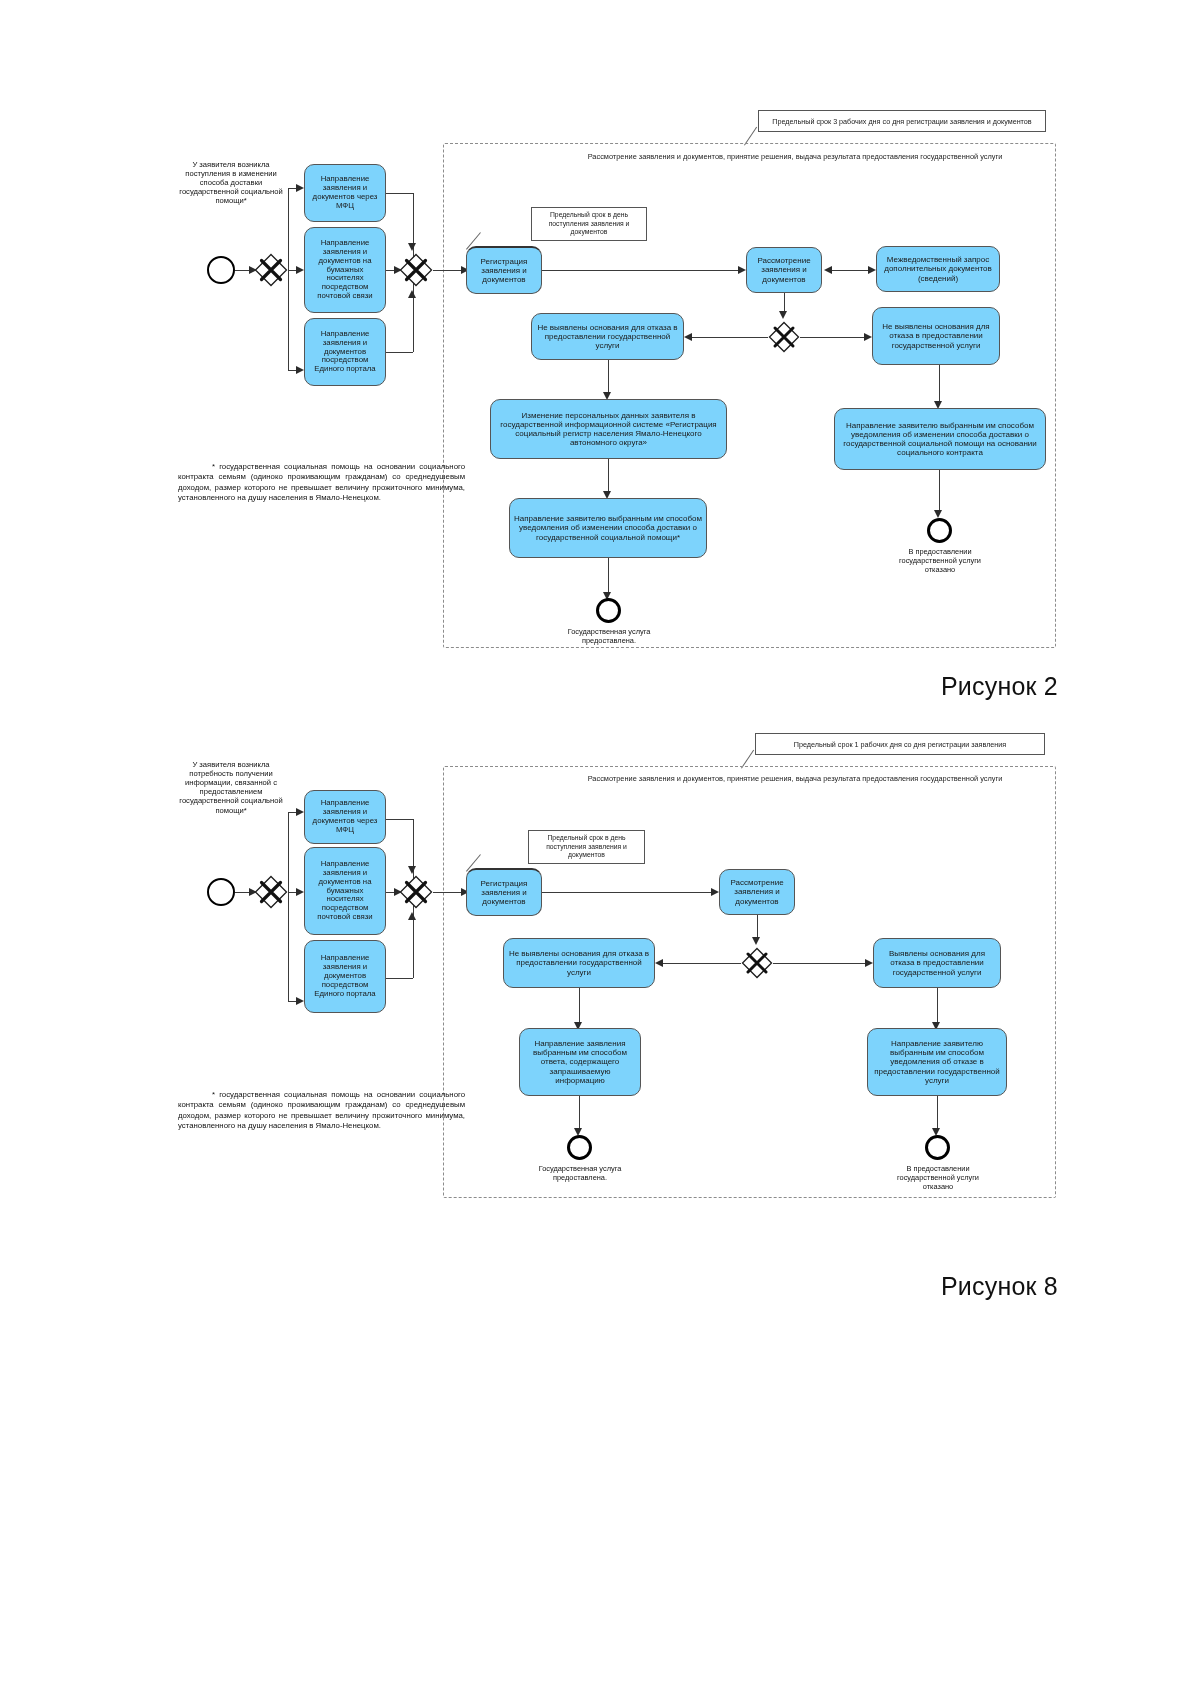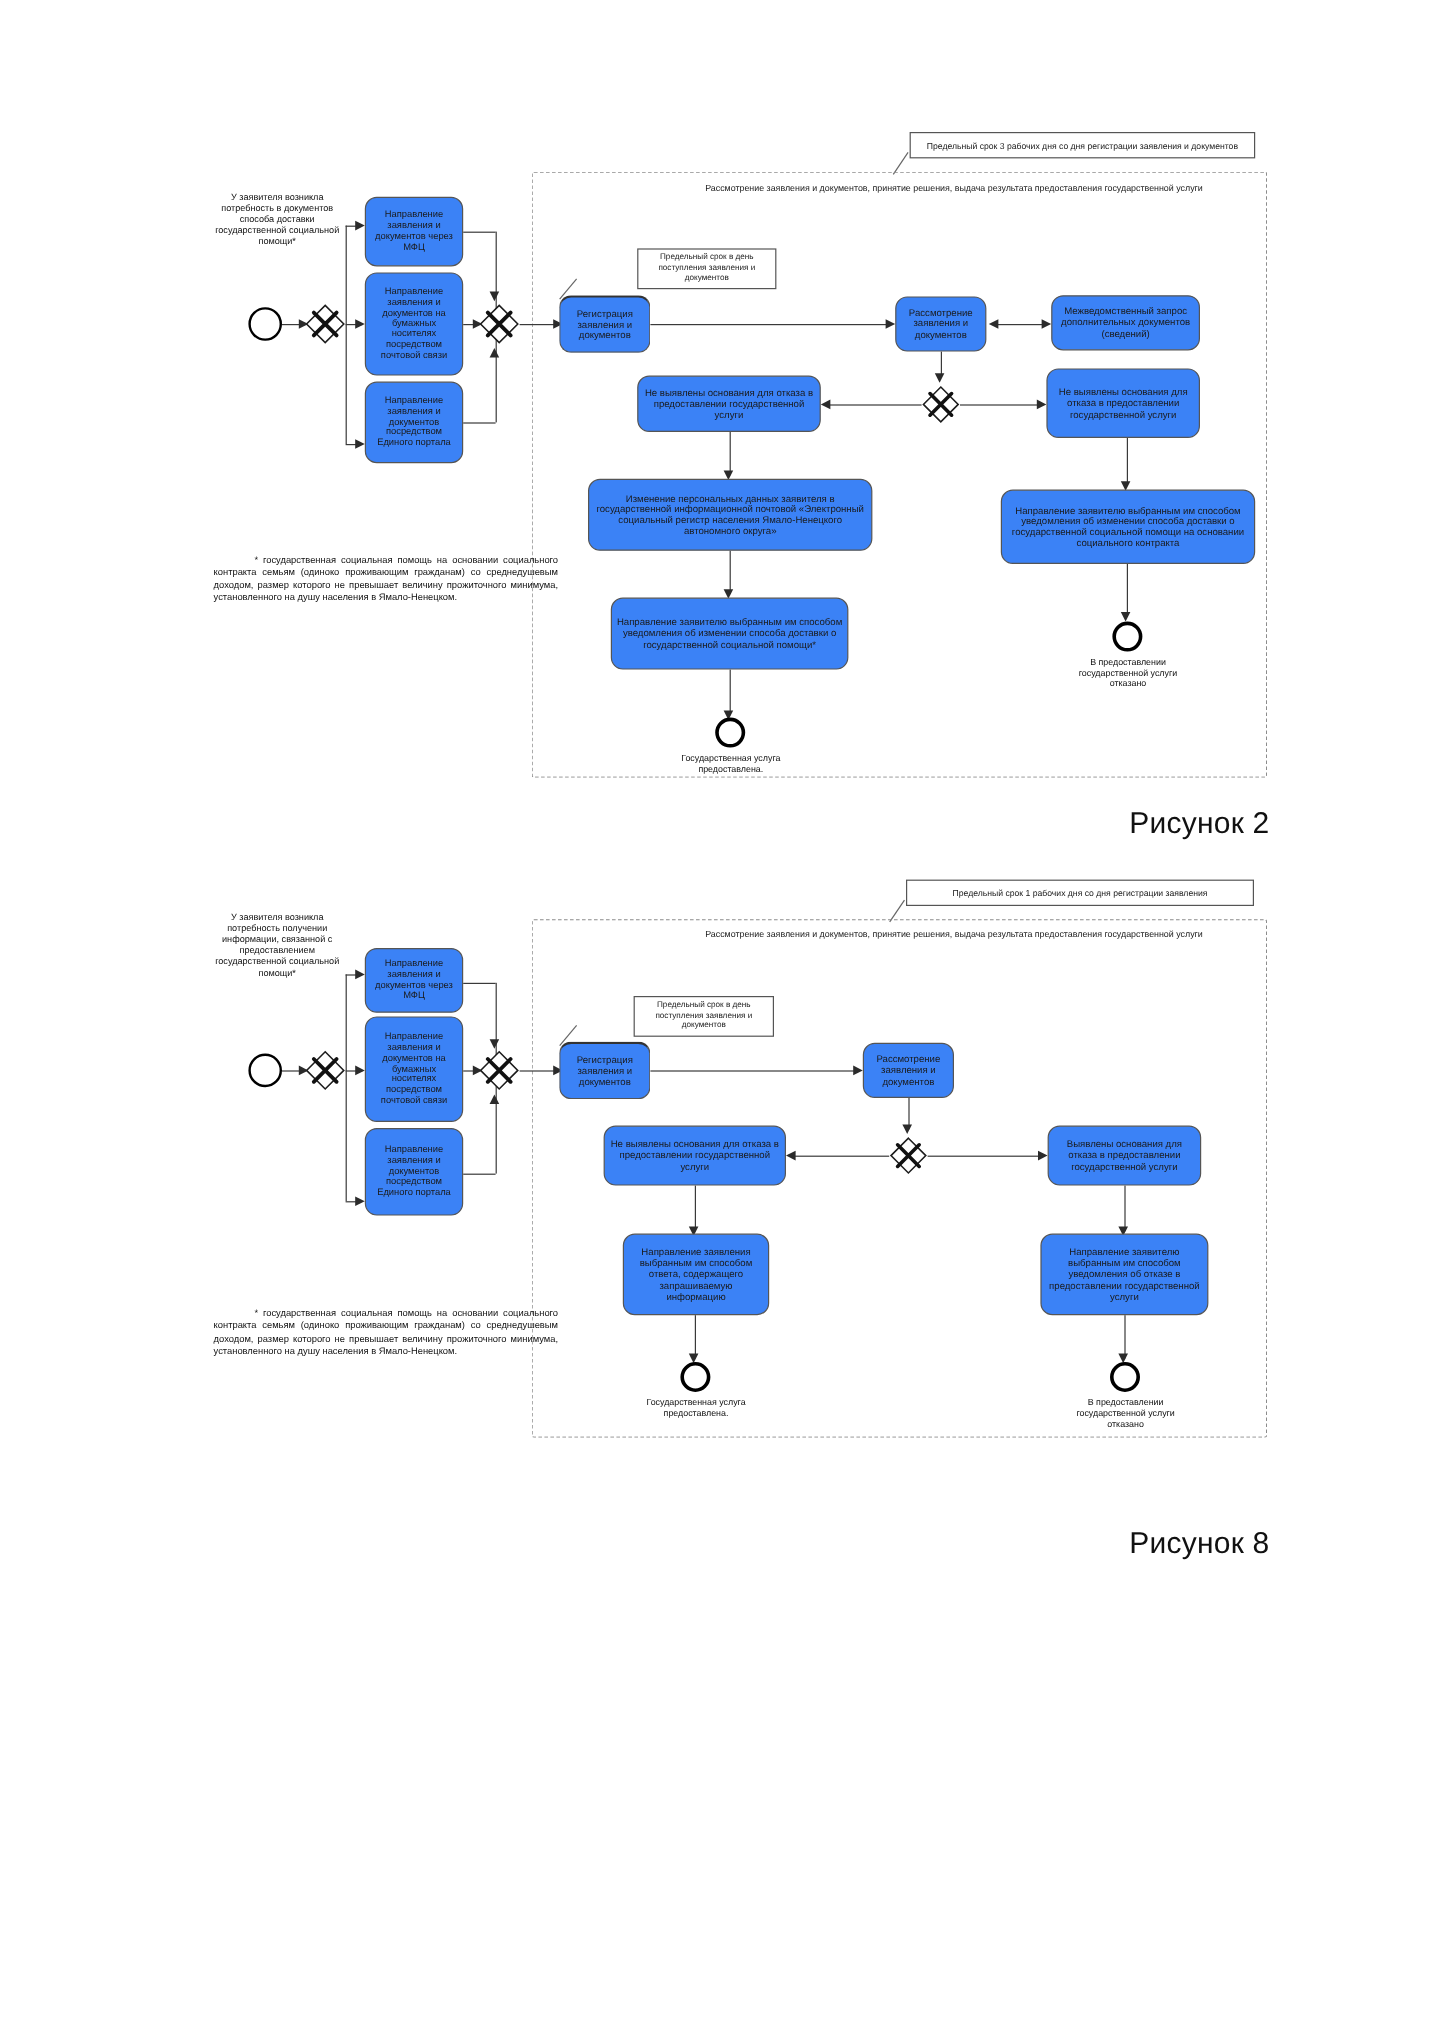--- a/index.html
+++ b/index.html
@@ -1,21 +1,21 @@
 <!DOCTYPE html>
 <html><head>
 <meta charset="utf-8">
 <style>
   html,body{margin:0;padding:0;background:#fff;}
   body{width:1200px;height:1697px;font-family:"Liberation Sans",sans-serif;color:#1a1a1a;position:relative;overflow:hidden;}
   .page{position:relative;width:1200px;height:1697px;}
   .fig{position:absolute;left:0;top:0;width:1200px;}
 
   
-  .node{position:absolute;box-sizing:border-box;display:flex;align-items:center;justify-content:flex-end;text-align:center;border:1.1px solid #555;border-radius:10px;background:#3b82f6;line-height:1.15;padding:2px 4px;}
+  .node{position:absolute;box-sizing:border-box;display:flex;align-items:center;justify-content:flex-end;text-align:center;border:1.1px solid #555;border-radius:10px;background:#7dd3fc;line-height:1.15;padding:2px 4px;}
   .node span{display:block;width:100%;}
   .lane{position:absolute;box-sizing:border-box;border:1.3px dashed #8c8c8c;background:transparent;border-radius:2px;}
   .lane-title{position:absolute;text-align:center;line-height:1.25;color:#222;}
   .note{position:absolute;box-sizing:border-box;border:1px solid #555;background:#fff;display:flex;align-items:center;justify-content:center;text-align:center;line-height:1.25;padding:2px 6px;}
   .evt{position:absolute;border:3px solid #000;border-radius:50%;background:#fff;box-sizing:border-box;}
   .evt-start{border-width:2.2px;}
   .evt-end{border-width:3.4px;}
   .evt-label{position:absolute;text-align:center;line-height:1.2;color:#111;}
   .lbl{position:absolute;text-align:center;line-height:1.2;color:#111;}
   .caption{position:absolute;font-size:25px;color:#111;letter-spacing:.2px;}
@@ -46,21 +46,21 @@
       <span>Предельный срок 3 рабочих дня со дня регистрации заявления и документов</span>
     </div>
     <div class="leader" style="left:744px;top:145px;width:22px;transform:rotate(-56deg);"></div>
 
     <div class="lane" style="left:443px;top:143px;width:613px;height:505px;"></div>
     <div class="lane-title" style="left:585px;top:152px;width:420px;font-size:7.4px;">
       <span>Рассмотрение заявления и документов, принятие решения, выдача результата предоставления государственной услуги</span>
     </div>
 
     <div class="lbl" style="left:176px;top:160px;width:110px;font-size:7.6px;">
-      <span>У заявителя возникла потребность в документов способа доставки государственной социальной помощи*</span>
+      <span>У заявителя возникла поступления в изменении способа доставки государственной социальной помощи*</span>
     </div>
     <div class="evt evt-start" style="left:207px;top:256px;width:28px;height:28px;"></div>
 
     <div class="h" style="left:235px;top:270px;width:18px;"></div>
     <div class="arrow ar-r" style="left:249px;top:265.5px;"></div>
 
     <div class="gw" style="left:254px;top:253px;width:34px;height:34px;">
       <svg width="34" height="34" viewBox="0 0 34 34">
         <polygon points="17,1.5 32.5,17 17,32.5 1.5,17" fill="#fff" stroke="#1d1d1d" stroke-width="1.3"></polygon>
         <path d="M7.5 7.5 L26.5 26.5 M26.5 7.5 L7.5 26.5" stroke="#111" stroke-width="3.2" stroke-linecap="round"></path>
@@ -148,21 +148,21 @@
       <span>Не выявлены основания для отказа в предоставлении государственной услуги</span>
     </div>
     <div class="node" style="left:872px;top:307px;width:128px;height:58px;font-size:8px;">
       <span>Не выявлены основания для отказа в предоставлении государственной услуги</span>
     </div>
 
     <div class="v" style="left:608px;top:360px;height:36px;"></div>
     <div class="arrow ar-d" style="left:603.4px;top:392px;"></div>
 
     <div class="node" style="left:490px;top:399px;width:237px;height:60px;font-size:8px;">
-      <span>Изменение персональных данных заявителя в государственной информационной почтовой «Электронный социальный регистр населения Ямало-Ненецкого автономного округа»</span>
+      <span>Изменение персональных данных заявителя в государственной информационной системе «Регистрация социальный регистр населения Ямало-Ненецкого автономного округа»</span>
     </div>
 
     <div class="v" style="left:608px;top:459px;height:36px;"></div>
     <div class="arrow ar-d" style="left:603.4px;top:491px;"></div>
 
     <div class="node" style="left:509px;top:498px;width:198px;height:60px;font-size:8px;">
       <span>Направление заявителю выбранным им способом уведомления об изменении способа доставки о государственной социальной помощи*</span>
     </div>
 
     <div class="v" style="left:608px;top:558px;height:38px;"></div>

